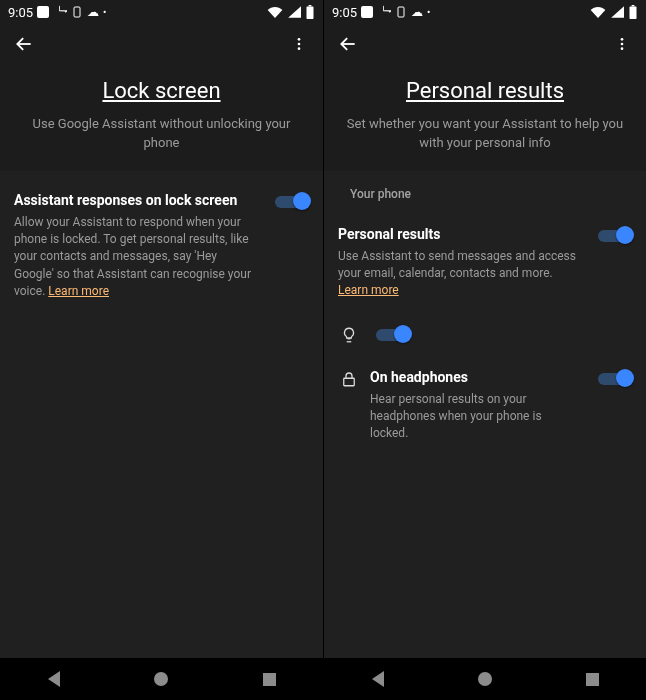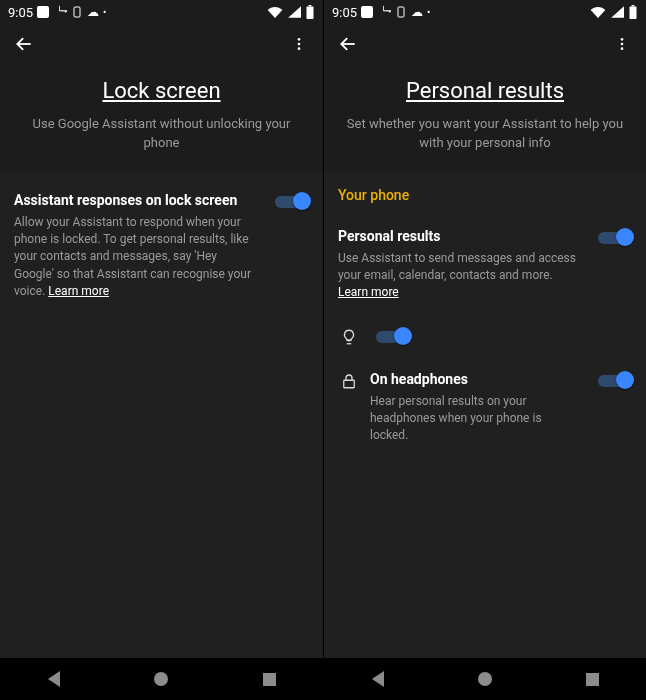--- a/index.html
+++ b/index.html
@@ -72,24 +72,24 @@
   }
 
   
   .content {
     flex: 1;
     background: #202020;
     padding: 14px 14px 0 14px;
     overflow: hidden;
   }
   .section-title {
-    font-size: 14px;
+    font-size: 12px;
     font-weight: 500;
-    color: #eab308;
-    margin: 2px 0 18px 0;
+    color: #a3a3a3;
+    margin: 2px 0 18px 12px;
   }
 
   .setting {
     display: flex;
     align-items: flex-start;
     padding: 6px 0 18px 0;
     gap: 10px;
   }
   .setting .icon-col {
     width: 22px;
@@ -107,21 +107,21 @@
     font-weight: 700;
     line-height: 1.35;
     margin-bottom: 4px;
   }
   .setting-desc {
     font-size: 12px;
     color: #9a9a9a;
     line-height: 1.45;
   }
   .learn {
-    color: #ffffff;
+    color: #fdba74;
     text-decoration: underline;
     cursor: pointer;
   }
 
   
   .switch {
     position: relative;
     width: 34px;
     height: 20px;
     cursor: pointer;

